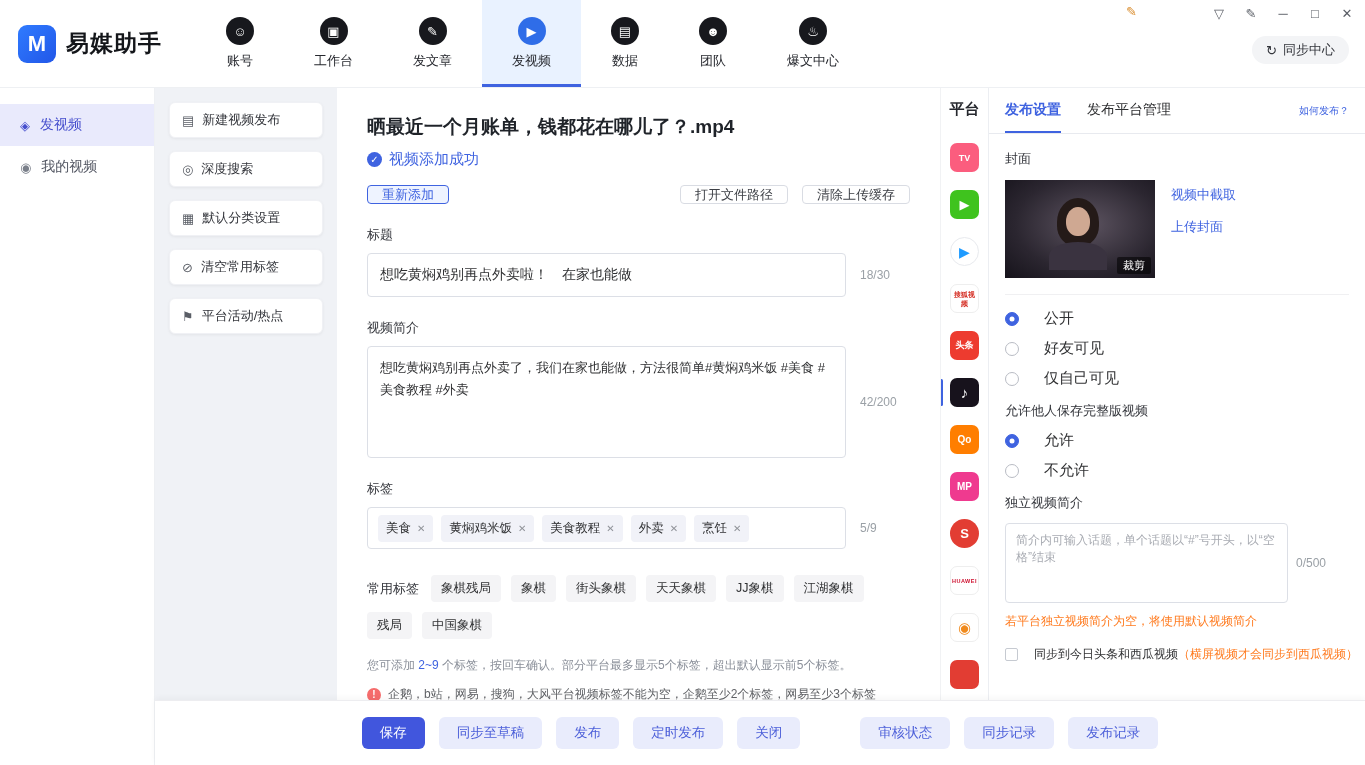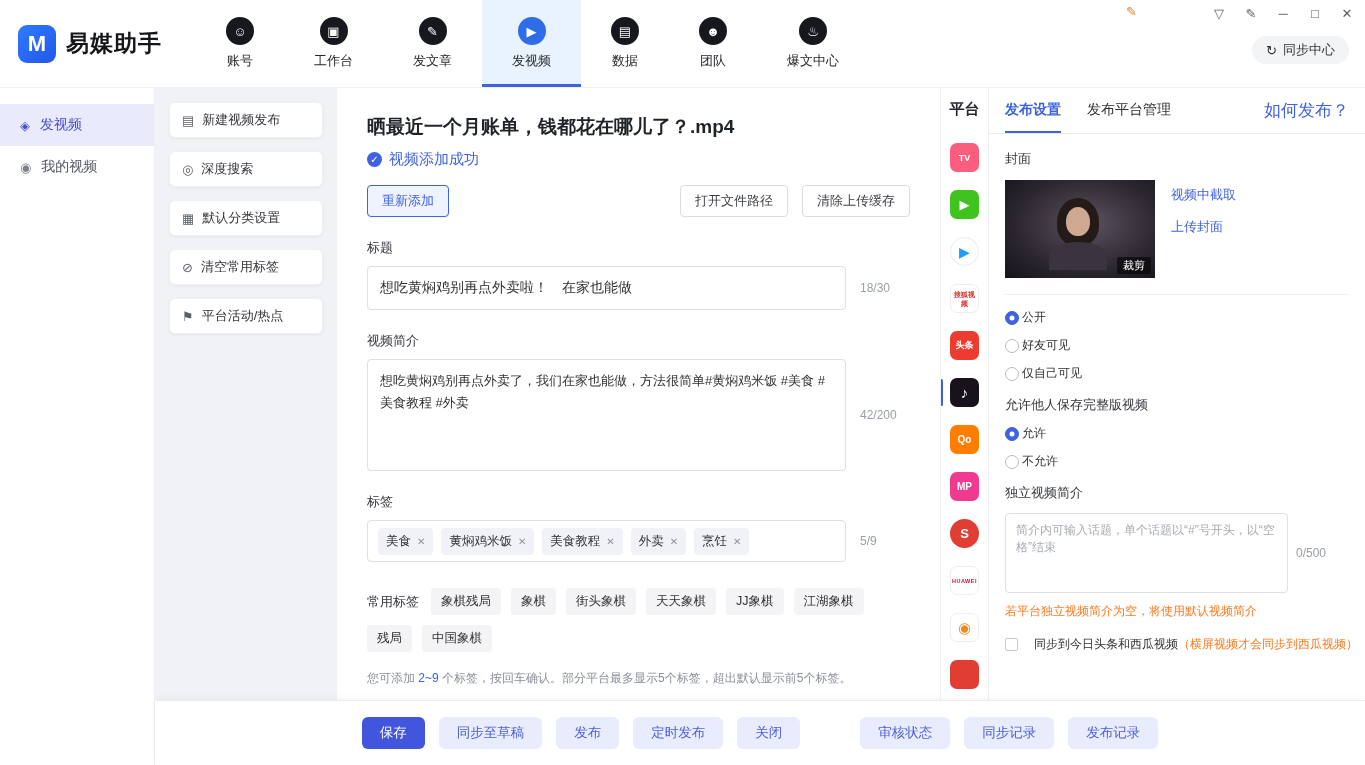--- a/index.html
+++ b/index.html
@@ -39,21 +39,21 @@
   .tool-btn { width:100%; height:36px; background:#fff; border:1px solid #f0f1f5; box-shadow:0 1px 3px rgba(0,0,0,.06); border-radius:6px; display:flex; align-items:center; gap:8px; padding-left:12px; font-size:13px; color:#33353b; margin-bottom:13px; cursor:pointer; }
   .tool-ico { color:#5a5e66; font-size:13px; }
 
   
   .content { flex:1; background:#fff; padding:26px 30px 0 30px; min-width:0; overflow:hidden; }
   .filename { font-size:19px; font-weight:bold; color:#1f2329; }
   .status-row { display:flex; align-items:center; gap:7px; margin-top:10px; }
   .check-ico { width:15px; height:15px; border-radius:50%; background:#3f63e0; color:#fff; font-size:10px; display:flex; align-items:center; justify-content:center; }
   .status-text { font-size:15px; color:#3f63e0; cursor:pointer; }
   .actions-row { display:flex; align-items:center; margin-top:16px; }
-  .btn { height:32px; padding:0 14px; border-radius:4px; font-size:13px; display:inline-flex; align-items:center; cursor:pointer; }
+  .btn { height:19px; padding:0 14px; border-radius:4px; font-size:13px; display:inline-flex; align-items:center; cursor:pointer; }
   .btn-readd { border:1px solid #3f63e0; color:#3f63e0; background:#eef3ff; }
   .btn-gray { border:1px solid #d9dce3; color:#3c3f45; background:#fff; }
   .actions-spacer { flex:1; }
   .actions-row .btn-gray { margin-left:14px; }
 
   .field-label { font-size:13px; color:#33353b; margin-top:22px; margin-bottom:9px; }
   .field-row { display:flex; align-items:center; gap:14px; }
   .counter { width:50px; font-size:12px; color:#9aa0a6; flex:0 0 auto; }
   .text-input { flex:1; height:44px; border:1px solid #dcdfe6; border-radius:4px; padding:0 12px; font-size:14px; color:#303133; outline:none; font-family:inherit; }
   .desc-area { flex:1; height:112px; border:1px solid #dcdfe6; border-radius:4px; padding:10px 12px; font-size:13px; line-height:1.7; color:#303133; resize:none; outline:none; font-family:inherit; }
@@ -86,36 +86,36 @@
   .pf8 .pf-ic { background:#e23d33; border-radius:50%; font-size:13px; }
   .pf9 .pf-ic { background:#fff; border:1px solid #eee; color:#ce0e2d; font-size:5.5px; letter-spacing:.5px; }
   .pf10 .pf-ic { background:#fff; border:1px solid #eee; color:#f08a1d; font-size:15px; }
   .pf11 .pf-ic { background:#e23d33; }
 
   
   .panel { flex:0 0 377px; background:#fff; border-left:1px solid #eceef2; display:flex; flex-direction:column; overflow:hidden; }
   .tabbar { height:46px; border-bottom:1px solid #e8eaef; display:flex; align-items:stretch; padding:0 16px; gap:26px; flex:0 0 auto; }
   .tab { display:flex; align-items:center; font-size:14px; color:#303133; border-bottom:2px solid transparent; cursor:pointer; }
   .tab.active { color:#3f63e0; border-bottom-color:#3f63e0; font-weight:bold; }
-  .help-link { margin-left:auto; display:flex; align-items:center; font-size:17px; color:#3f63e0; cursor:pointer; }
+  .help-link { margin-left:auto; display:flex; align-items:center; font-size:10px; color:#3f63e0; cursor:pointer; }
   .panel-body { padding:16px; overflow:hidden; }
   .sec-label { font-size:13px; color:#33353b; }
   .cover-row { display:flex; gap:16px; margin-top:12px; }
   .thumb { width:150px; height:98px; background:#17141c; position:relative; flex:0 0 auto; }
   .backdrop { position:absolute; inset:0; background:radial-gradient(ellipse at 55% 45%, #5c5360 0%, #2b2630 62%, #16131b 100%); }
   .person-hair { position:absolute; width:42px; height:48px; left:52px; top:18px; background:#241a18; border-radius:50% 50% 42% 42%; }
   .person-head { position:absolute; width:24px; height:29px; left:61px; top:27px; background:#cfa892; border-radius:50% 50% 46% 46%; }
   .person-body { position:absolute; width:58px; height:28px; left:44px; top:62px; background:#3a3340; border-radius:50% 50% 0 0; }
   .crop-badge { position:absolute; right:4px; bottom:4px; background:rgba(0,0,0,.55); color:#fff; font-size:11px; padding:1px 6px; border-radius:2px; cursor:pointer; }
   .cover-links { display:flex; flex-direction:column; gap:14px; padding-top:6px; }
   .blue-link { font-size:13px; color:#3f63e0; cursor:pointer; }
   .divider { border-top:1px solid #f0f0f2; margin-top:16px; }
   .section { margin-top:14px; }
   .radio-list { margin-top:11px; display:flex; flex-direction:column; gap:11px; }
-  .radio-item { display:flex; align-items:center; gap:3px; font-size:12px; color:#303133; cursor:pointer; }
+  .radio-item { display:flex; align-items:center; gap:25px; font-size:15px; color:#303133; cursor:pointer; }
   .radio { width:14px; height:14px; border-radius:50%; border:1px solid #b9bcc4; background:#fff; flex:0 0 auto; position:relative; }
   .radio.checked { border-color:#3f63e0; background:#3f63e0; }
   .radio.checked::after { content:""; position:absolute; width:5px; height:5px; border-radius:50%; background:#fff; left:50%; top:50%; transform:translate(-50%,-50%); }
   .indep-row { display:flex; gap:8px; margin-top:11px; align-items:center; }
   .indep-area { width:283px; height:80px; border:1px solid #dcdfe6; border-radius:4px; padding:8px 10px; font-size:12px; color:#303133; resize:none; outline:none; font-family:inherit; }
   .indep-area::placeholder { color:#a8abb2; }
   .indep-counter { font-size:12px; color:#9aa0a6; }
   .orange-note { margin-top:10px; font-size:12px; color:#ff7a1e; }
   .check-row { margin-top:16px; display:flex; align-items:center; gap:16px; }
   .checkbox { width:13px; height:13px; border:1px solid #c6cad1; border-radius:2px; background:#fff; flex:0 0 auto; cursor:pointer; }

